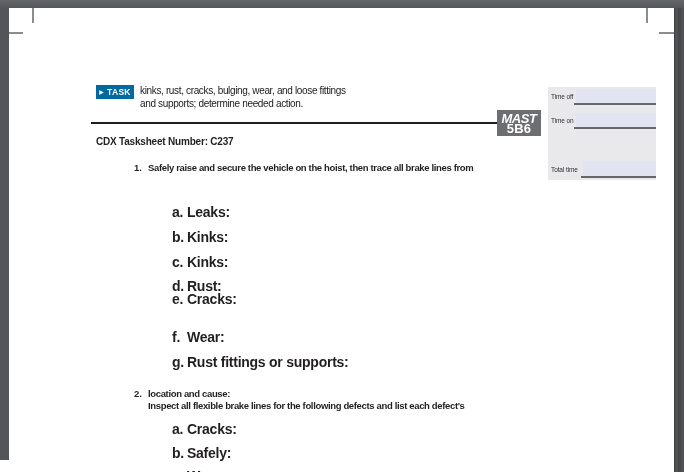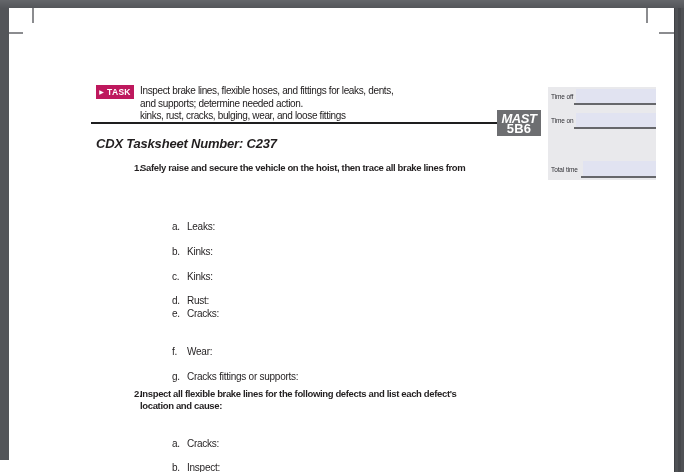--- a/index.html
+++ b/index.html
@@ -22,49 +22,49 @@
 
   
   .crop{background:#8b8c8f;}
   .crop-tl-v{left:32px;top:8px;width:2px;height:15px;}
   .crop-tl-h{left:9px;top:32px;width:14px;height:2px;}
   .crop-tr-v{left:646px;top:8px;width:2px;height:15px;}
   .crop-tr-h{left:659px;top:32px;width:15px;height:2px;}
 
   
   .task-badge{
-    left:96px;top:85px;width:38px;height:14px;background:#be185d;color:#ffffff;
+    left:96px;top:85px;width:38px;height:14px;background:#0369a1;color:#ffffff;
     display:flex;align-items:center;justify-content:center;gap:3px;
     font-size:8.5px;font-weight:700;letter-spacing:.3px;
   }
   .task-badge .tri{font-size:6px;line-height:1;transform:translateY(-0.5px);}
   .task-text{
     left:140px;top:85px;width:330px;
     font-size:10px;font-weight:400;color:#232021;letter-spacing:-0.35px;line-height:12.6px;
   }
   .task-text div{white-space:nowrap;}
   .task-rule{left:91px;top:122px;width:406px;height:1.5px;background:#1e1e1f;}
   .mast-badge{
     left:497px;top:110px;width:44px;height:26px;background:#6d6e71;color:#ffffff;
     display:flex;flex-direction:column;align-items:center;justify-content:center;
   }
   .mast-title{font-size:13px;font-weight:700;font-style:italic;letter-spacing:-0.4px;line-height:12px;}
   .mast-code{font-size:13px;font-weight:700;line-height:8px;letter-spacing:.3px;}
 
-  .cdx-line{left:96px;top:136px;font-size:13px;font-weight:700;color:#221f20;letter-spacing:-0.2px;white-space:nowrap;font-style:italic;}
+  .cdx-line{left:96px;top:136px;font-size:10px;font-weight:700;color:#221f20;letter-spacing:-0.2px;white-space:nowrap;}
 
   
   .item{color:#221f20;font-weight:700;}
   .item-num{position:absolute;left:0;top:0;font-size:9.5px;font-weight:700;}
-  .item-lines{margin-left:6px;font-size:9.5px;letter-spacing:-0.35px;line-height:12px;}
+  .item-lines{margin-left:14px;font-size:9.5px;letter-spacing:-0.35px;line-height:12px;}
   .item-lines div{white-space:nowrap;}
   .item1{left:134px;top:162px;width:420px;}
   .item2{left:134px;top:388px;width:420px;}
 
-  .sub{left:172px;color:#221f20;font-size:10px;font-weight:400;letter-spacing:-0.25px;white-space:nowrap;margin-top:17px;}
+  .sub{left:172px;color:#221f20;font-size:14px;font-weight:700;letter-spacing:-0.25px;white-space:nowrap;}
   .sub .sub-letter{display:inline-block;width:15px;}
 
   
   .time-panel{left:548px;top:87px;width:108px;height:93px;background:#e9e9ec;}
   .tp-box{position:absolute;background:#e1e3f1;}
   .tp-box1{left:28px;top:2px;width:80px;height:14px;}
   .tp-box2{left:28px;top:26px;width:80px;height:14px;}
   .tp-box3{left:35px;top:74px;width:73px;height:15px;}
   .tp-line{position:absolute;height:1.6px;background:#66676b;}
   .tp-line1{left:26px;top:16px;width:82px;}
@@ -92,23 +92,22 @@
 <div class="abs crop crop-tl-v"></div>
 <div class="abs crop crop-tl-h"></div>
 <div class="abs crop crop-tr-v"></div>
 <div class="abs crop crop-tr-h"></div>
 
 <div class="abs task-badge">
   <span class="tri">▶</span>
   <span>TASK</span>
 </div>
 <div class="abs task-text">
-  <div>Inspect brake lines, flexible hoses, and fittings for leaks, dents,</div>
+  <div>kinks, rust, cracks, bulging, wear, and loose fittings</div>
   <div>and supports; determine needed action.</div>
-  <div>kinks, rust, cracks, bulging, wear, and loose fittings</div>
 </div>
 <div class="abs task-rule"></div>
 <div class="abs mast-badge">
   <span class="mast-title">MAST</span>
   <span class="mast-code">5B6</span>
 </div>
 
 <div class="abs cdx-line">CDX Tasksheet Number: C237</div>
 
 <div class="abs time-panel">
@@ -142,33 +141,33 @@
 <div class="abs sub" style="top:278px">
   <span class="sub-letter">d.</span><span>Rust:</span>
 </div>
 <div class="abs sub" style="top:291px">
   <span class="sub-letter">e.</span><span>Cracks:</span>
 </div>
 <div class="abs sub" style="top:329px">
   <span class="sub-letter">f.</span><span>Wear:</span>
 </div>
 <div class="abs sub" style="top:354px">
-  <span class="sub-letter">g.</span><span>Cracks fittings or supports:</span>
+  <span class="sub-letter">g.</span><span>Rust fittings or supports:</span>
 </div>
 
 <div class="abs item item2">
   <span class="item-num">2.</span>
   <div class="item-lines">
+    <div>location and cause:</div>
     <div>Inspect all flexible brake lines for the following defects and list each defect's</div>
-    <div>location and cause:</div>
   </div>
 </div>
 
 <div class="abs sub" style="top:421px">
   <span class="sub-letter">a.</span><span>Cracks:</span>
 </div>
 <div class="abs sub" style="top:445px">
-  <span class="sub-letter">b.</span><span>Inspect:</span>
+  <span class="sub-letter">b.</span><span>Safely:</span>
 </div>
 
 <div class="abs sub" style="top:468px">
   <span class="sub-letter">c.</span><span>Wear:</span>
 </div>
 
 </body></html>

